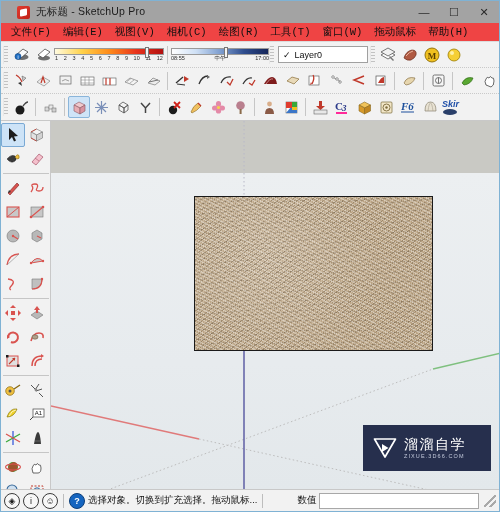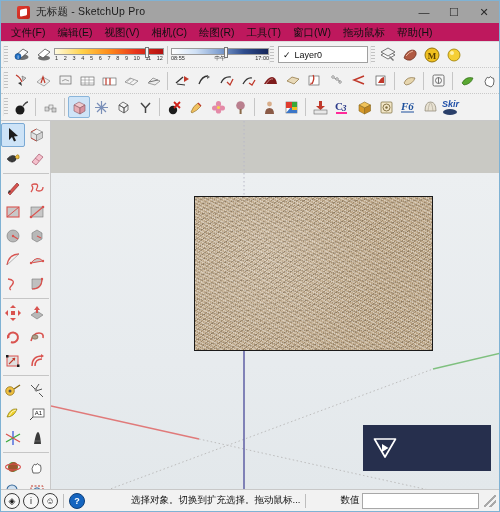--- a/index.html
+++ b/index.html
@@ -32,21 +32,21 @@
   .title-text { font-size: 10.5px; color: #1b1b1b; letter-spacing: .2px; }
   .win-btns { position: absolute; right: 0; top: 0; height: 22px; display: flex; }
   .win-btn {
     width: 30px; height: 22px; display: flex; align-items: center;
     justify-content: center; font-size: 11px; color: #2a2a2a;
   }
 
   
   .menubar {
     height: 19px; min-height: 19px; display: flex; align-items: center;
-    background: #be185d; padding-left: 4px; border-bottom: 1px solid #dcdcdc;
+    background: #ef4444; padding-left: 4px; border-bottom: 1px solid #dcdcdc; font-family: Liberation Mono, monospace;
   }
   .menu-item {
     font-size: 10.5px; color: #111; padding: 1px 6px; white-space: nowrap;
     line-height: 14px;
   }
 
   
   .toolbars { background: #f2f2f2; border-bottom: 1px solid #c8c8c8; }
   .tbrow {
     display: flex; align-items: center; height: 26px;
@@ -132,21 +132,21 @@
   .statusbar {
     height: 22px; min-height: 22px; display: flex; align-items: center;
     background: #f2f2f2; border-top: 1px solid #c8c8c8; padding: 0 3px; gap: 3px;
   }
   .sicon { width: 16px; height: 16px; border-radius: 50%; border: 1px solid #3a3a3a;
     background: #f7f7f7; display: flex; align-items: center; justify-content: center;
     font-size: 9px; color: #1a1a1a; flex: none; }
   .sicon.help { background: #1565c0; border-color: #0d3f7a; color: #fff; font-weight: bold; }
   .sdiv { width: 1px; height: 14px; background: #bdbdbd; flex: none; margin: 0 2px; }
   .status-text { font-size: 9.5px; color: #111; white-space: nowrap;
-    overflow: hidden; text-overflow: ellipsis; max-width: 210px; flex: none; margin-left: 43px; }
+    overflow: hidden; text-overflow: ellipsis; max-width: 210px; flex: none; }
   .vcs-label { font-size: 9.5px; color: #111; flex: none; margin-left: 29px; }
   .vcs-box { height: 16px; flex: 1; background: #fff; border: 1px solid #a8a8a8;
     margin-right: 2px; }
   .resize-grip { width: 12px; height: 12px; flex: none;
     background-image:
       linear-gradient(135deg, transparent 45%, #a9a9a9 45%, #a9a9a9 55%, transparent 55%),
       linear-gradient(135deg, transparent 70%, #a9a9a9 70%, #a9a9a9 80%, transparent 80%);
   }
 </style>
 </head>
@@ -793,20 +793,24 @@
         <line x1="193" y1="230" x2="193" y2="372" stroke="#4a4a9a" stroke-width="1.3"></line>
       </svg>
 
       <div class="shape" style="left:143px; top:75px; width:239px; height:155px;"></div>
 
       <div class="watermark">
         <svg class="wm-logo" viewBox="0 0 26 26">
           <path d="M13 2 L23.5 20 L2.5 20 Z" fill="none" stroke="#fff" stroke-width="1.7" stroke-linejoin="round" transform="rotate(180 13 12)"></path>
           <path d="M10 9 L16.5 13 L10 17 Z" fill="#fff"></path>
         </svg>
+        <div class="wm-txt">
+          <span class="wm-main">溜溜自学</span>
+          <span class="wm-sub">ZIXUE.3D66.COM</span>
+        </div>
       </div>
     </div>
   </div>
 
   <div class="statusbar">
     <div class="sicon">◈</div>
     <div class="sicon">i</div>
     <div class="sicon">☺</div>
     <div class="sdiv"></div>
     <div class="sicon help">?</div>

